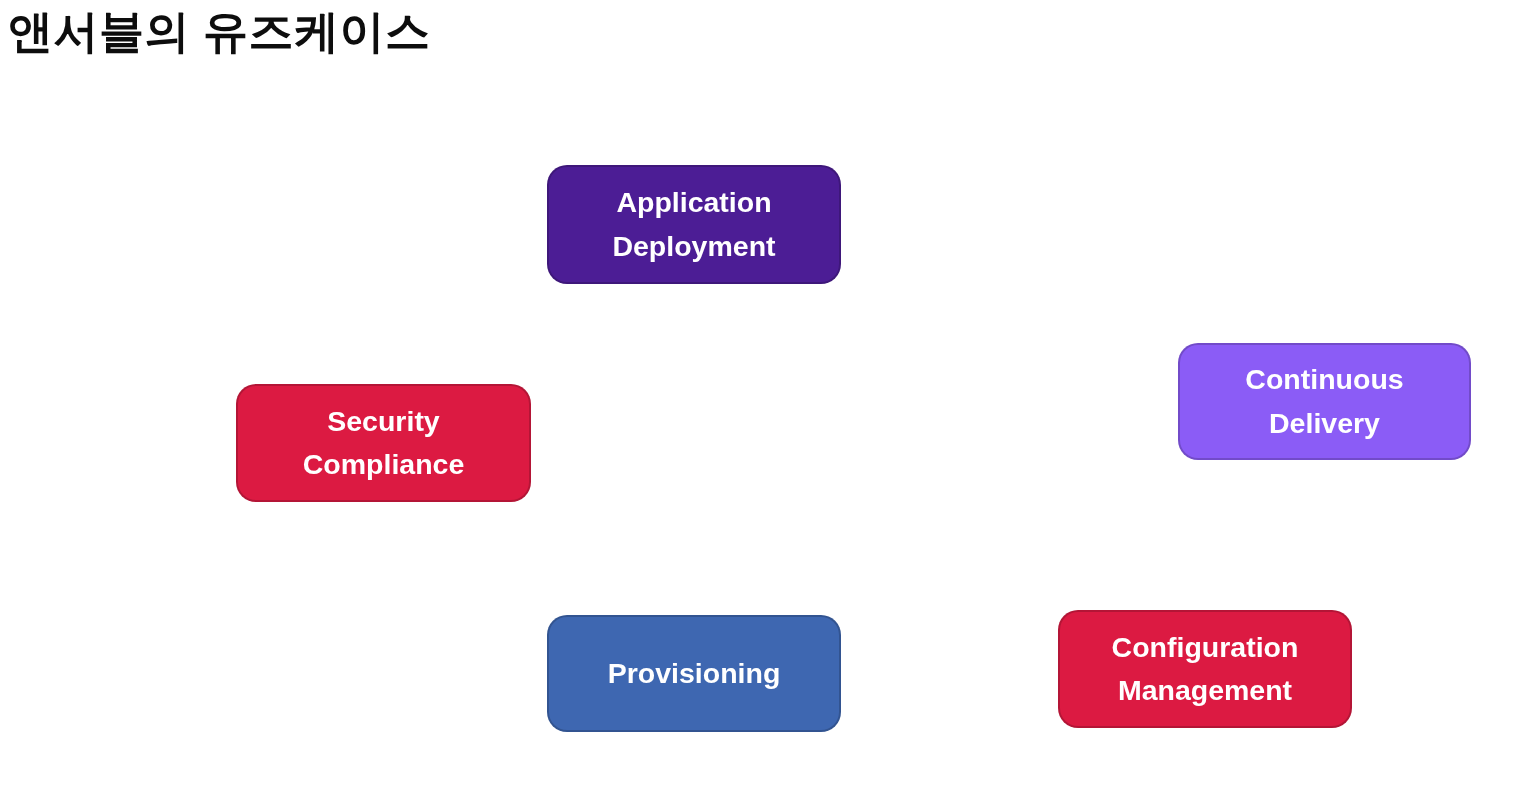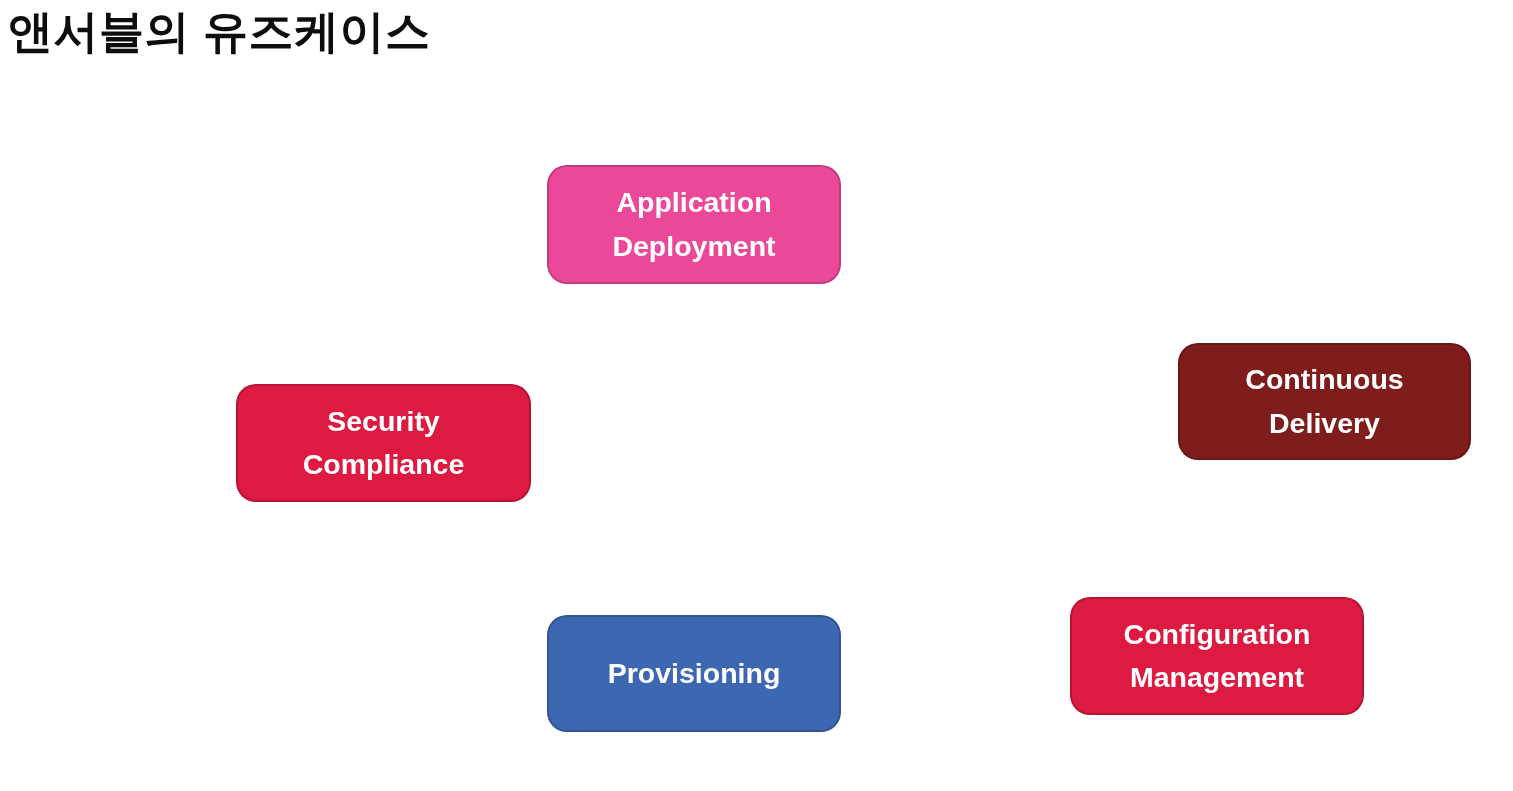--- a/index.html
+++ b/index.html
@@ -47,38 +47,38 @@
     border: 2px solid rgba(0,0,0,0.18);
   }
   .usecase-box .box-label {
     display: block;
   }
   
   .box-application-deployment { left: 547px; top: 165px; width: 294px; height: 119px; }
   .box-security-compliance    { left: 236px; top: 384px; width: 295px; height: 118px; }
   .box-continuous-delivery    { left: 1178px; top: 343px; width: 293px; height: 117px; }
   .box-provisioning           { left: 547px; top: 615px; width: 294px; height: 117px; }
-  .box-configuration-management { left: 1058px; top: 597px; width: 294px; height: 118px; margin-left: 12px; }
+  .box-configuration-management { left: 1058px; top: 610px; width: 294px; height: 118px; }
 </style>
 </head>
 <body>
 
 <div class="slide">
 
   <h1 class="slide-title">앤서블의 유즈케이스</h1>
 
-  <div class="usecase-box box-application-deployment" style="background: #ec4899;">
+  <div class="usecase-box box-application-deployment" style="background: #4c1d95;">
     <span class="box-label">Application Deployment</span>
   </div>
 
   <div class="usecase-box box-security-compliance" style="background: rgb(220, 26, 66);">
     <span class="box-label">Security Compliance</span>
   </div>
 
-  <div class="usecase-box box-continuous-delivery" style="background: #7f1d1d;">
+  <div class="usecase-box box-continuous-delivery" style="background: #8b5cf6;">
     <span class="box-label">Continuous Delivery</span>
   </div>
 
   <div class="usecase-box box-provisioning" style="background: rgb(62, 103, 177);">
     <span class="box-label">Provisioning</span>
   </div>
 
   <div class="usecase-box box-configuration-management" style="background: rgb(220, 26, 66);">
     <span class="box-label">Configuration Management</span>
   </div>

